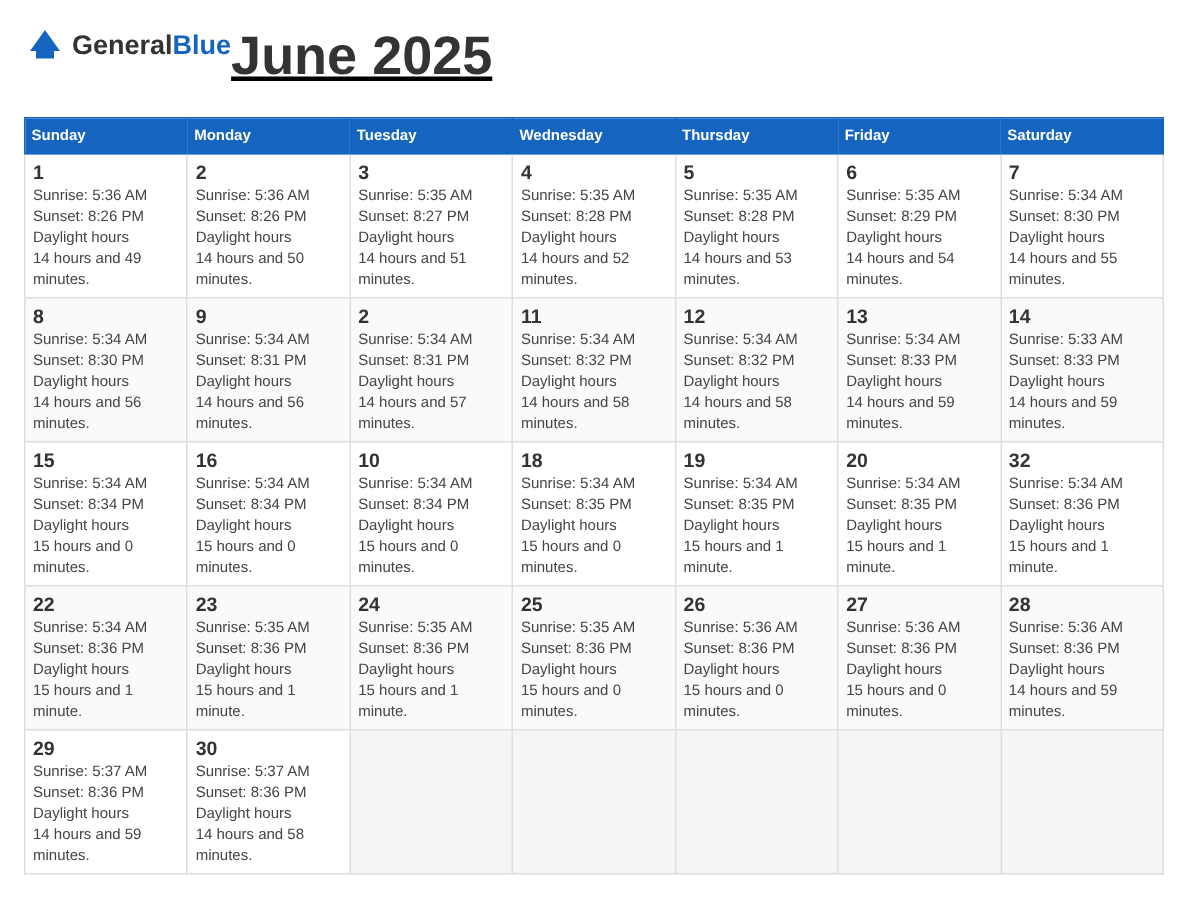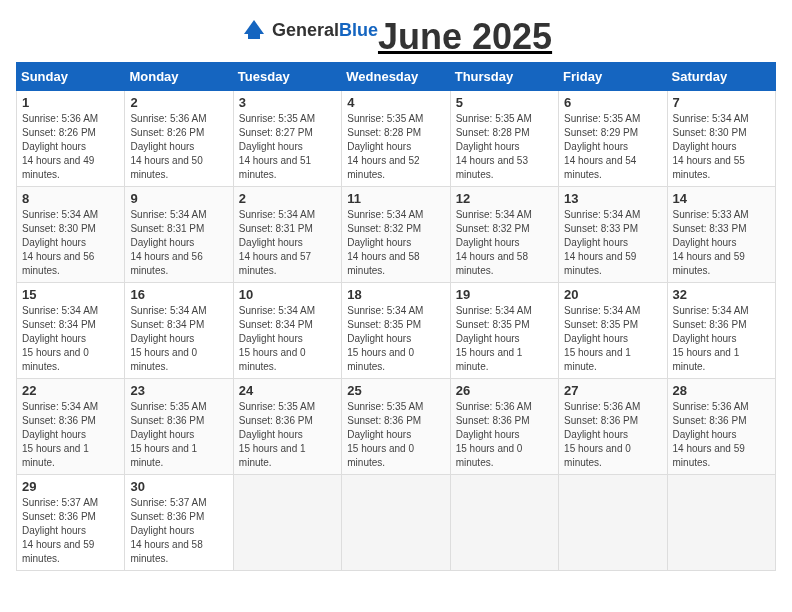--- a/index.html
+++ b/index.html
@@ -5,23 +5,23 @@
     * { box-sizing: border-box; margin: 0; padding: 0; }
     body {
       font-family: Arial, sans-serif;
       background: #fff;
       width: 792px;
       min-height: 612px;
       padding: 16px;
     }
     .header-area {
       display: flex;
-      justify-content: center;
+      justify-content: flex-start;
       align-items: flex-start;
-      margin-bottom: 4px;
+      margin-bottom: 20px;
     }
     .logo {
       display: flex;
       align-items: center;
       gap: 4px;
     }
     .logo-text-general {
       font-size: 18px;
       font-weight: bold;
       color: #333;
@@ -49,21 +49,21 @@
       color: #555;
     }
     table {
       width: 100%;
       border-collapse: collapse;
       border: 1px solid #ccc;
     }
     th {
       background-color: #1565c0;
       color: #fff;
-      font-size: 13px;
+      font-size: 10px;
       font-weight: bold;
       padding: 6px 4px;
       text-align: left;
       border: 1px solid #1565c0;
     }
     td {
       vertical-align: top;
       padding: 4px 5px;
       font-size: 10.5px;
       color: #333;

